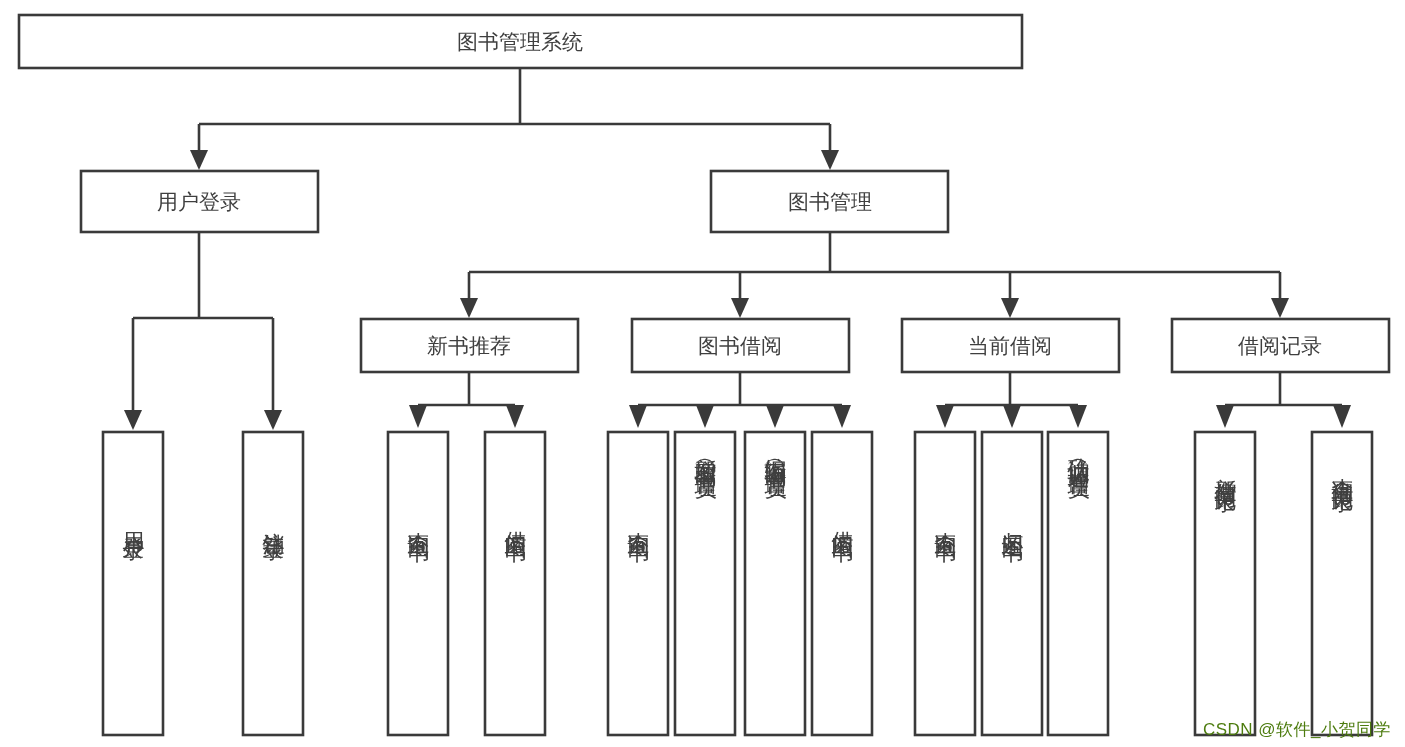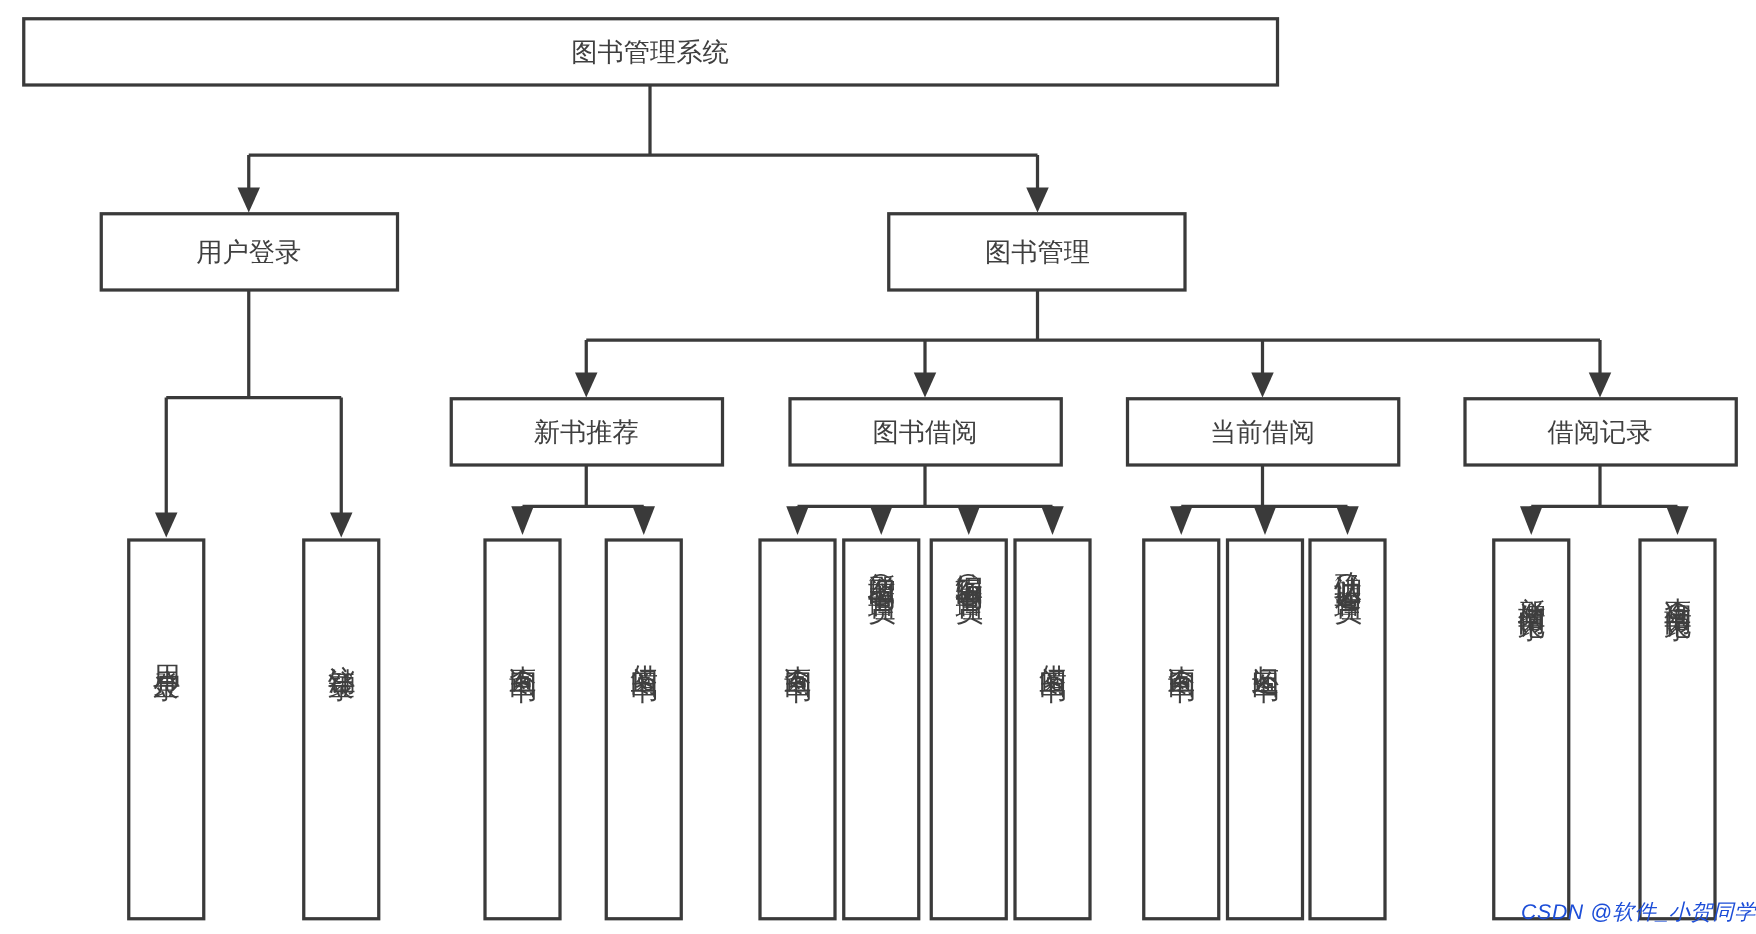--- a/index.html
+++ b/index.html
@@ -61,28 +61,27 @@
     text-orientation: upright;
     font-family: "Liberation Sans", "DejaVu Sans", sans-serif;
     font-size: 22px;
     line-height: 1.22;
     letter-spacing: 3px;
     color: #3f3f3f;
     white-space: nowrap;
   }
   .watermark {
     position: absolute;
-    right: 0;
+    right: 14px;
     bottom: 6px;
     font-family: "Liberation Sans", "DejaVu Sans", sans-serif;
     font-size: 17px;
-    color: #1d4ed8;
+    color: #4d7c0f;
     letter-spacing: 0.5px;
     white-space: nowrap;
-    font-style: italic;
   }
 </style>
 </head>
 <body>
 
 <div id="diagram-root">
 
   <svg id="tree-svg" viewBox="0 0 1405 747">
 
     <g>

